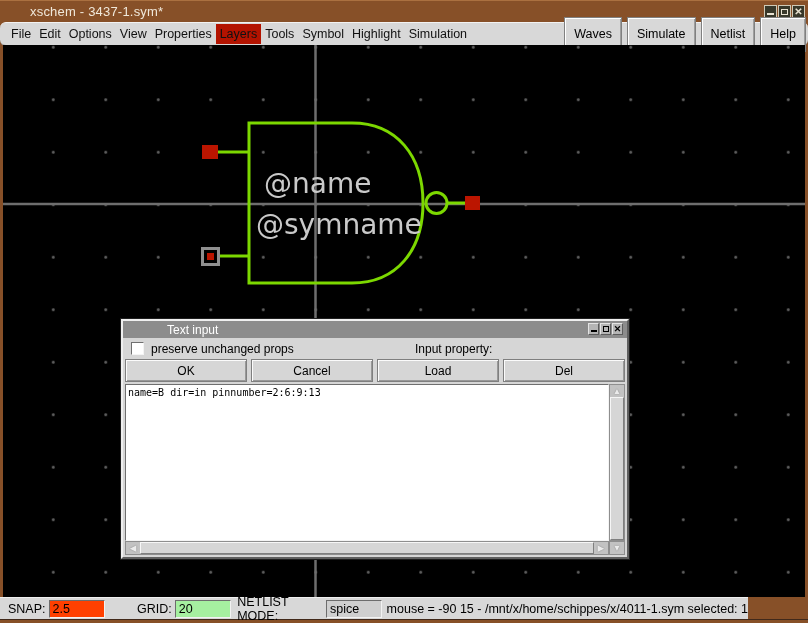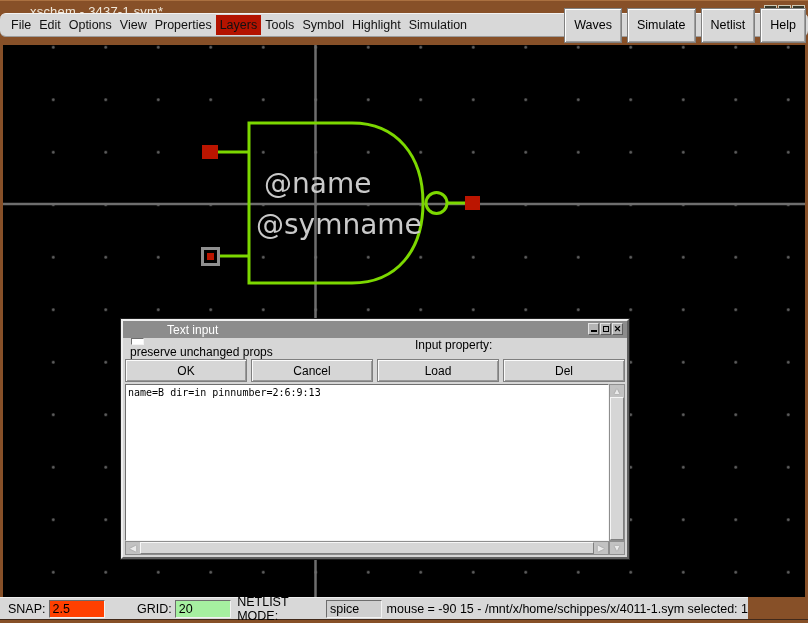--- a/index.html
+++ b/index.html
@@ -14,21 +14,21 @@
     font-size:13px; display:flex; align-items:center; }
   .titlebar .title { margin-left:30px; letter-spacing:.2px; }
   .winbtns { position:absolute; right:3px; top:4px; display:flex; gap:1px; }
   .wbtn { width:13px; height:13px; background:#38382a; border:1px solid #cfc9b6;
     display:flex; align-items:center; justify-content:center; cursor:default; }
   .wbtn .bar { width:7px; height:2px; background:#e9e3d2; margin-top:5px; }
   .wbtn .box { width:7px; height:6px; border:1.5px solid #e9e3d2; }
   .wbtn .ex  { color:#e9e3d2; font-size:10px; line-height:10px; font-weight:bold; }
 
   
-  .menubar { position:absolute; left:0; top:13px; width:808px; height:24px;
+  .menubar { position:absolute; left:0; top:22px; width:808px; height:24px;
     background:#d8d8d8; border-top:1px solid #f2f2f2; border-bottom:1px solid #9c9c9c;
     display:flex; align-items:center; font-size:12.5px; color:#111;border-radius:6px; }
   .menu-item { padding:3px 4px; white-space:nowrap; }
   .menu-item:first-child { margin-left:7px; }
   .menu-item.active { background:#b31300; }
   .menubar .spacer { flex:1; }
   .mbtn { height:35px; padding:2px 9px; margin-right:5px; background:#d8d8d8;
     border:1px solid #808080; box-shadow:inset 1px 1px 0 #ffffff, inset -1px -1px 0 #9e9e9e;
     font-size:12.5px; white-space:nowrap; }
   .mbtn:last-child { margin-right:2px; }
@@ -45,21 +45,21 @@
     background:#d6d6d6; border:2px solid; border-color:#efefef #5f5f5f #5f5f5f #efefef;
     outline:1px solid #1e1e1e; display:flex; flex-direction:column; font-size:12px; color:#000; }
   .dlg-titlebar { height:17px; background:#8c8c8c; color:#fff; display:flex; align-items:center; position:relative; }
   .dlg-titlebar .dlg-title { margin-left:44px; font-size:12px; }
   .dlg-btns { position:absolute; right:4px; top:2px; display:flex; gap:1px; }
   .dbtn { width:11px; height:12px; background:#b5b5b5; border:1px solid;
     border-color:#e4e4e4 #5c5c5c #5c5c5c #e4e4e4; display:flex; align-items:center; justify-content:center; }
   .dbtn .bar { width:6px; height:2px; background:#000; margin-top:4px; }
   .dbtn .box { width:6px; height:6px; border:1.5px solid #000; }
   .dbtn .ex  { color:#000; font-size:9px; line-height:9px; font-weight:bold; }
-  .dlg-header { height:21px; display:flex; align-items:flex-start; position:relative;flex-direction:column; }
+  .dlg-header { height:21px; display:flex; align-items:center; position:relative; }
   .checkbox { width:13px; height:13px; margin-left:8px; background:#fff; border:1px solid;
     border-color:#6f6f6f #f4f4f4 #f4f4f4 #6f6f6f; }
   .cb-label { margin-left:7px; }
   .inputprop-label { position:absolute; left:292px; }
   .dlg-buttonrow { height:23px; display:flex; gap:4px; padding:0 2px; }
   .dlg-button { flex:1; background:#d6d6d6; border:1px solid #7f7f7f;
     box-shadow:inset 1px 1px 0 #fbfbfb, inset -1px -1px 0 #989898;
     font-size:12px; display:flex; align-items:center; justify-content:center; font-family:inherit; }
   .dlg-textgroup { flex:1; margin:2px; display:grid; grid-template-columns:1fr 16px; grid-template-rows:1fr 14px; }
   .dlg-textarea { background:#fff; border:1px solid; border-color:#6f6f6f #f4f4f4 #f4f4f4 #6f6f6f;

